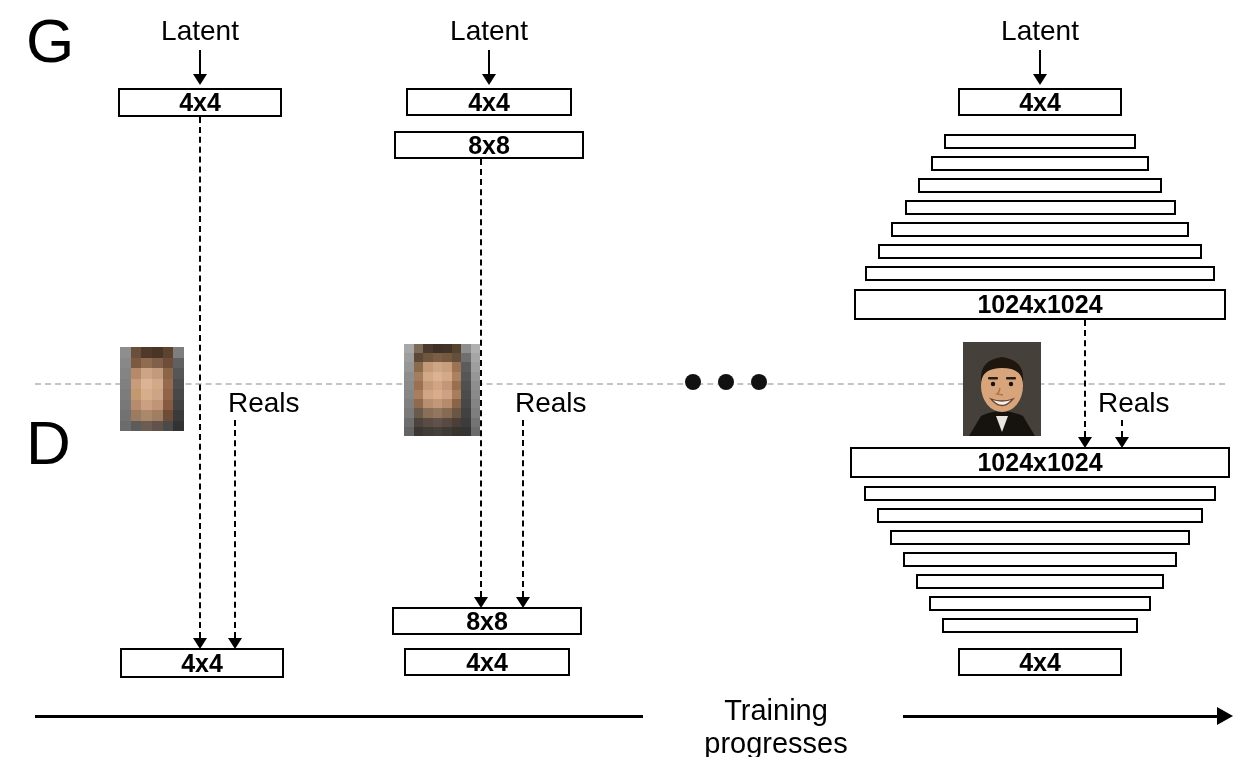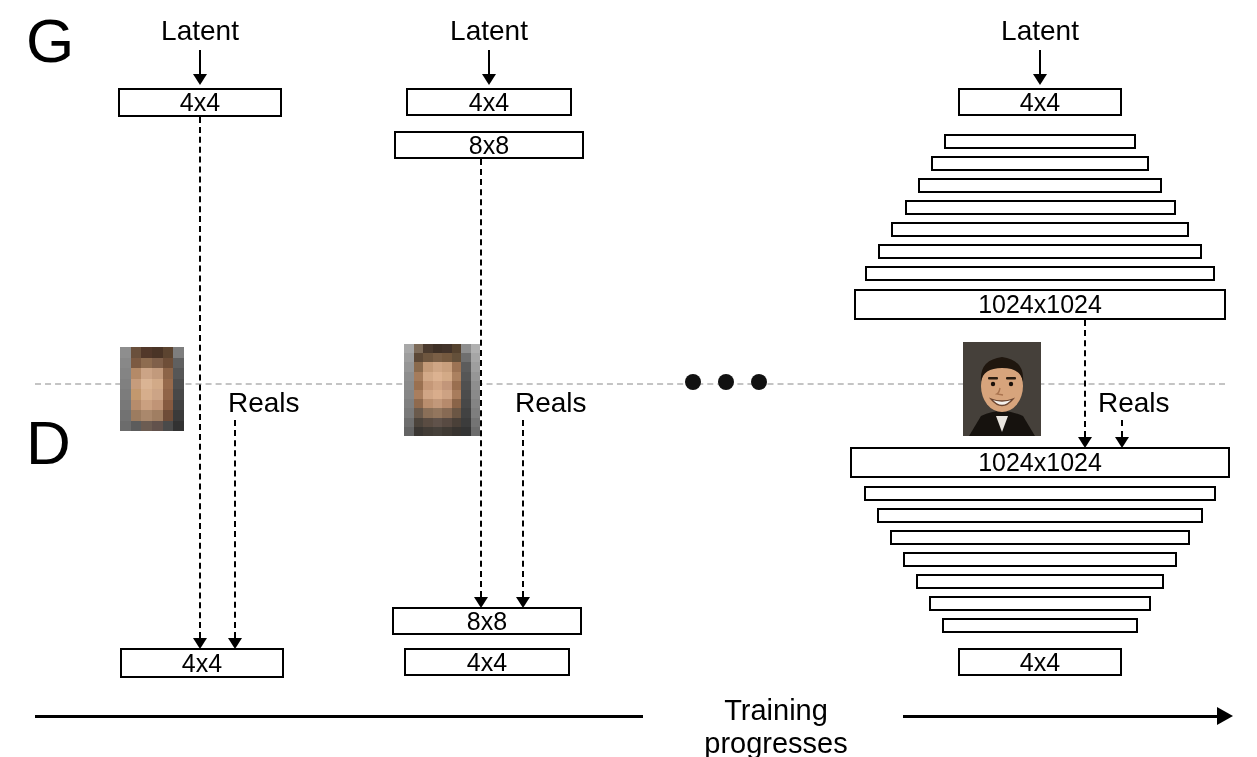--- a/index.html
+++ b/index.html
@@ -6,21 +6,21 @@
   .canvas {
     position:relative; width:1257px; height:757px; background:#ffffff;
     font-family:"Liberation Sans", sans-serif; color:#000; overflow:hidden;
   }
   .layer { position:absolute; inset:0; }
   .big-label { position:absolute; font-size:62px; line-height:1; }
   .lbl { position:absolute; font-size:28px; line-height:1.1; }
   .lbl-c { width:140px; text-align:center; }
   .box {
     position:absolute; border:2px solid #000; background:#fff; box-sizing:border-box;
-    display:flex; align-items:center; justify-content:center; font-size:25px;
+    display:flex; align-items:center; justify-content:center; font-size:25px;font-weight:bold;
   }
   .thin-box { position:absolute; height:15px; border:2px solid #000; background:#fff; box-sizing:border-box; }
   .vline { position:absolute; width:0; border-left:2px solid #000; }
   .vdash { position:absolute; width:0; border-left:2px dashed #000; }
   .head-down { position:absolute; width:0; height:0;
     border-left:7px solid transparent; border-right:7px solid transparent; border-top:11px solid #000; }
   .sep { position:absolute; left:35px; top:383px; width:1190px; border-top:2px dashed #c4c4c4; }
   .dot { position:absolute; width:16px; height:16px; border-radius:50%; background:#111; top:374px; }
   .face { position:absolute; z-index:3; }
   .hline { position:absolute; border-top:3px solid #000; }

